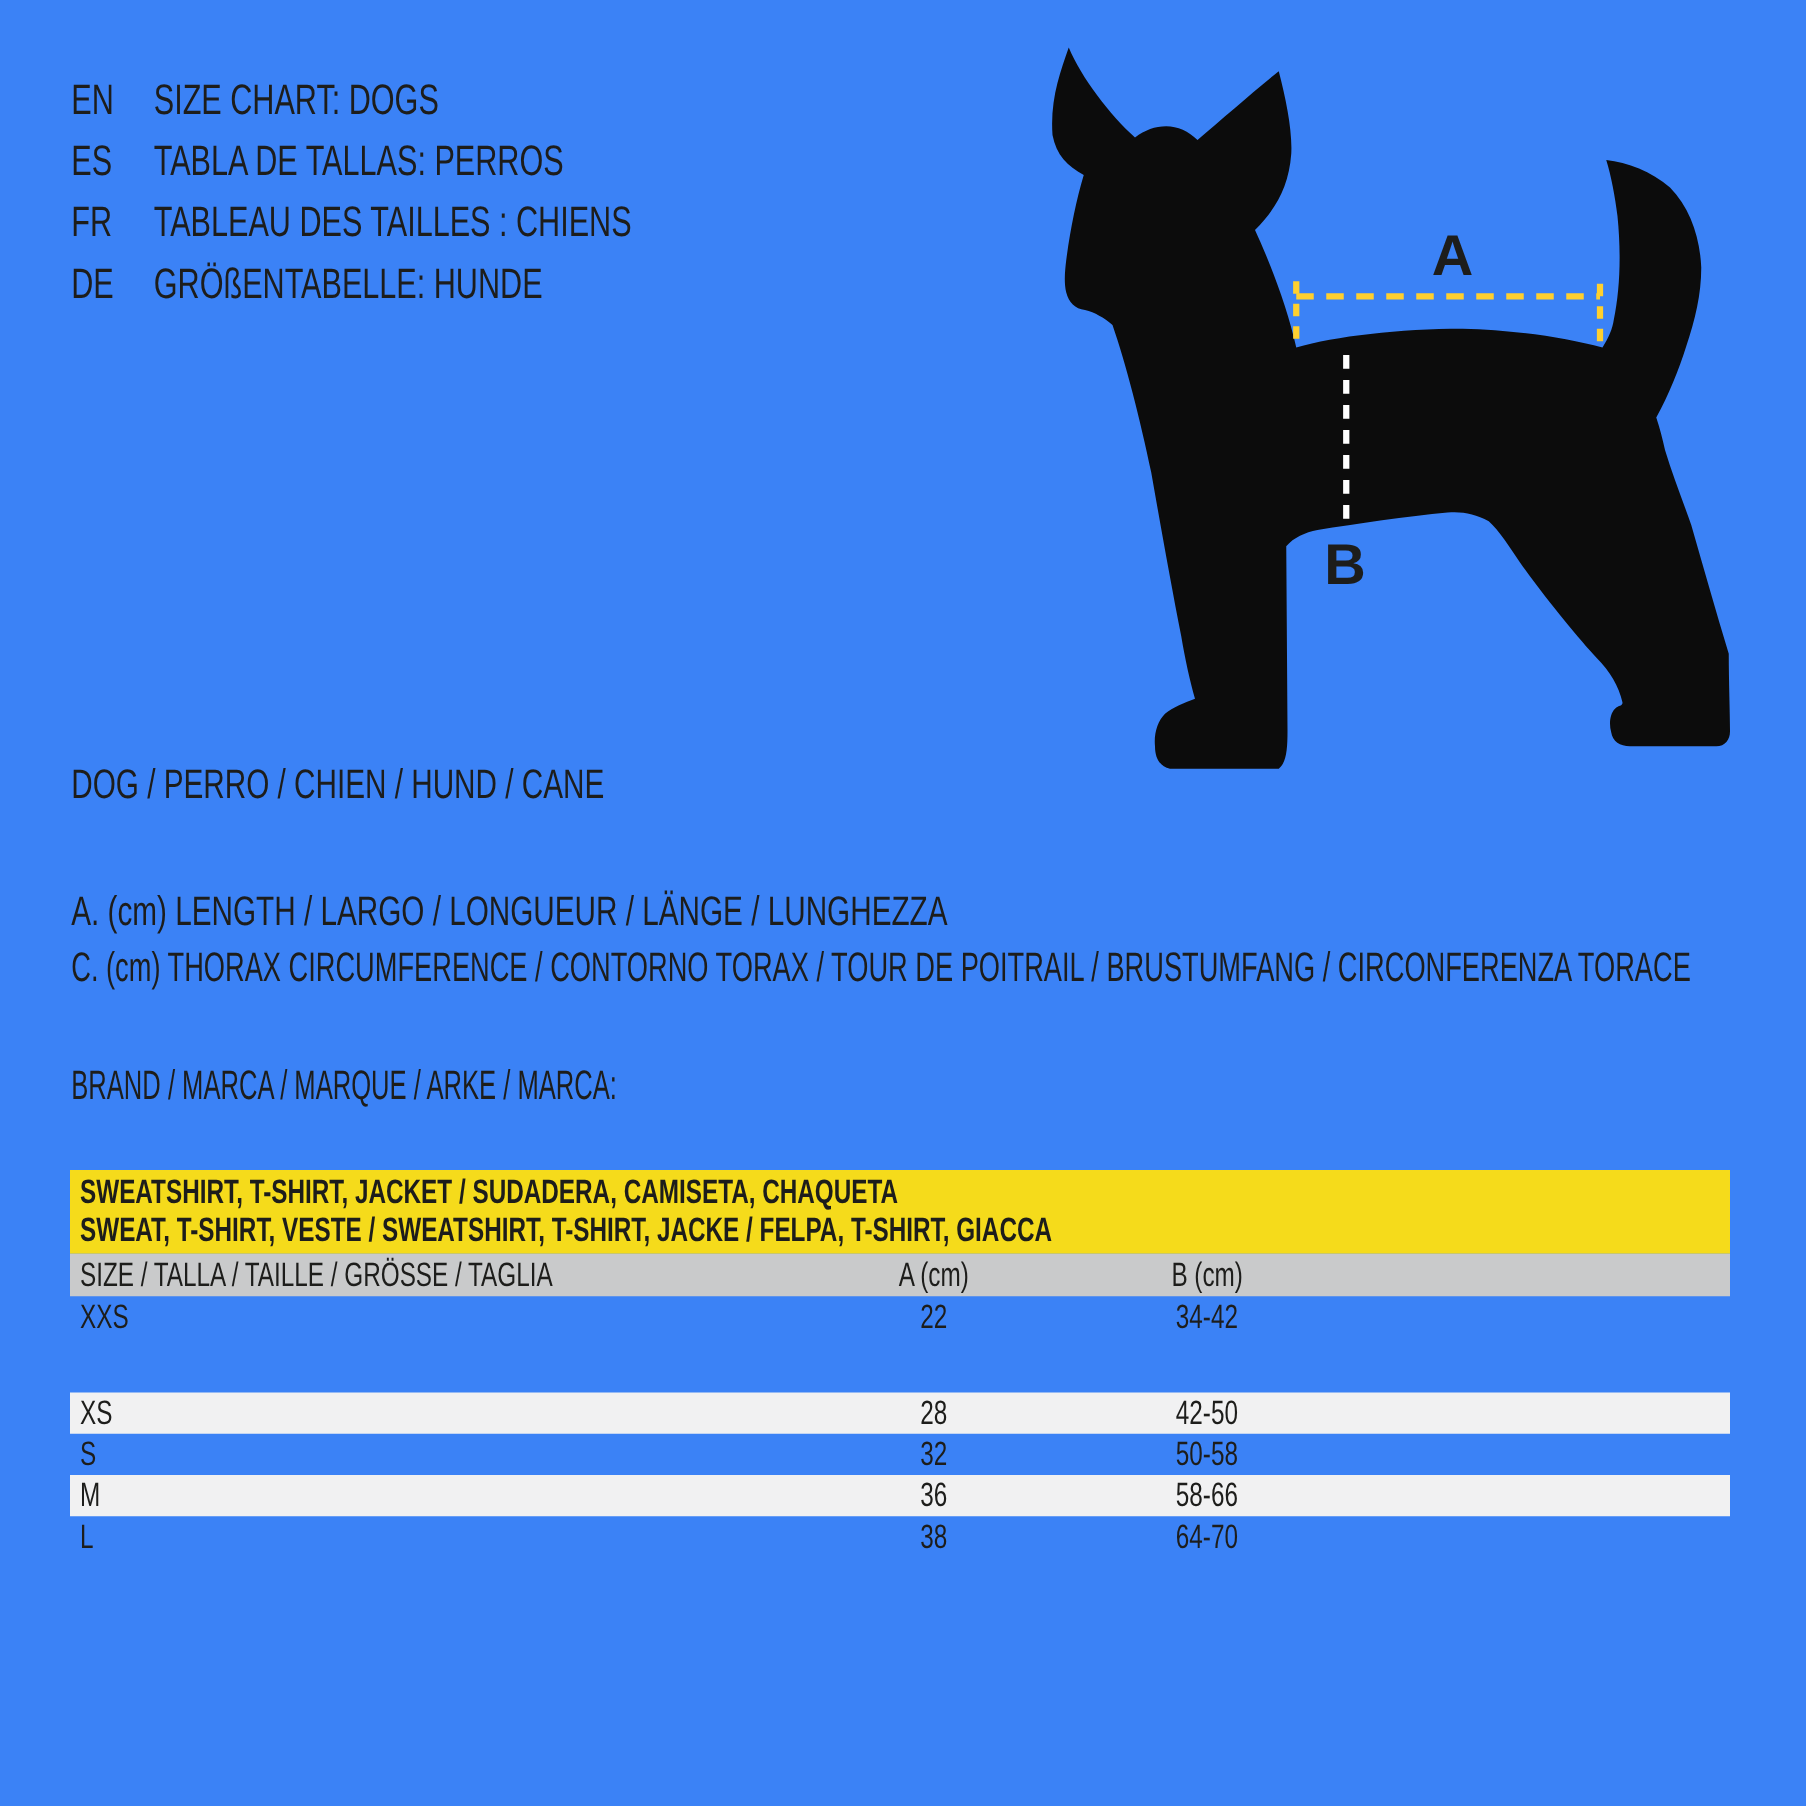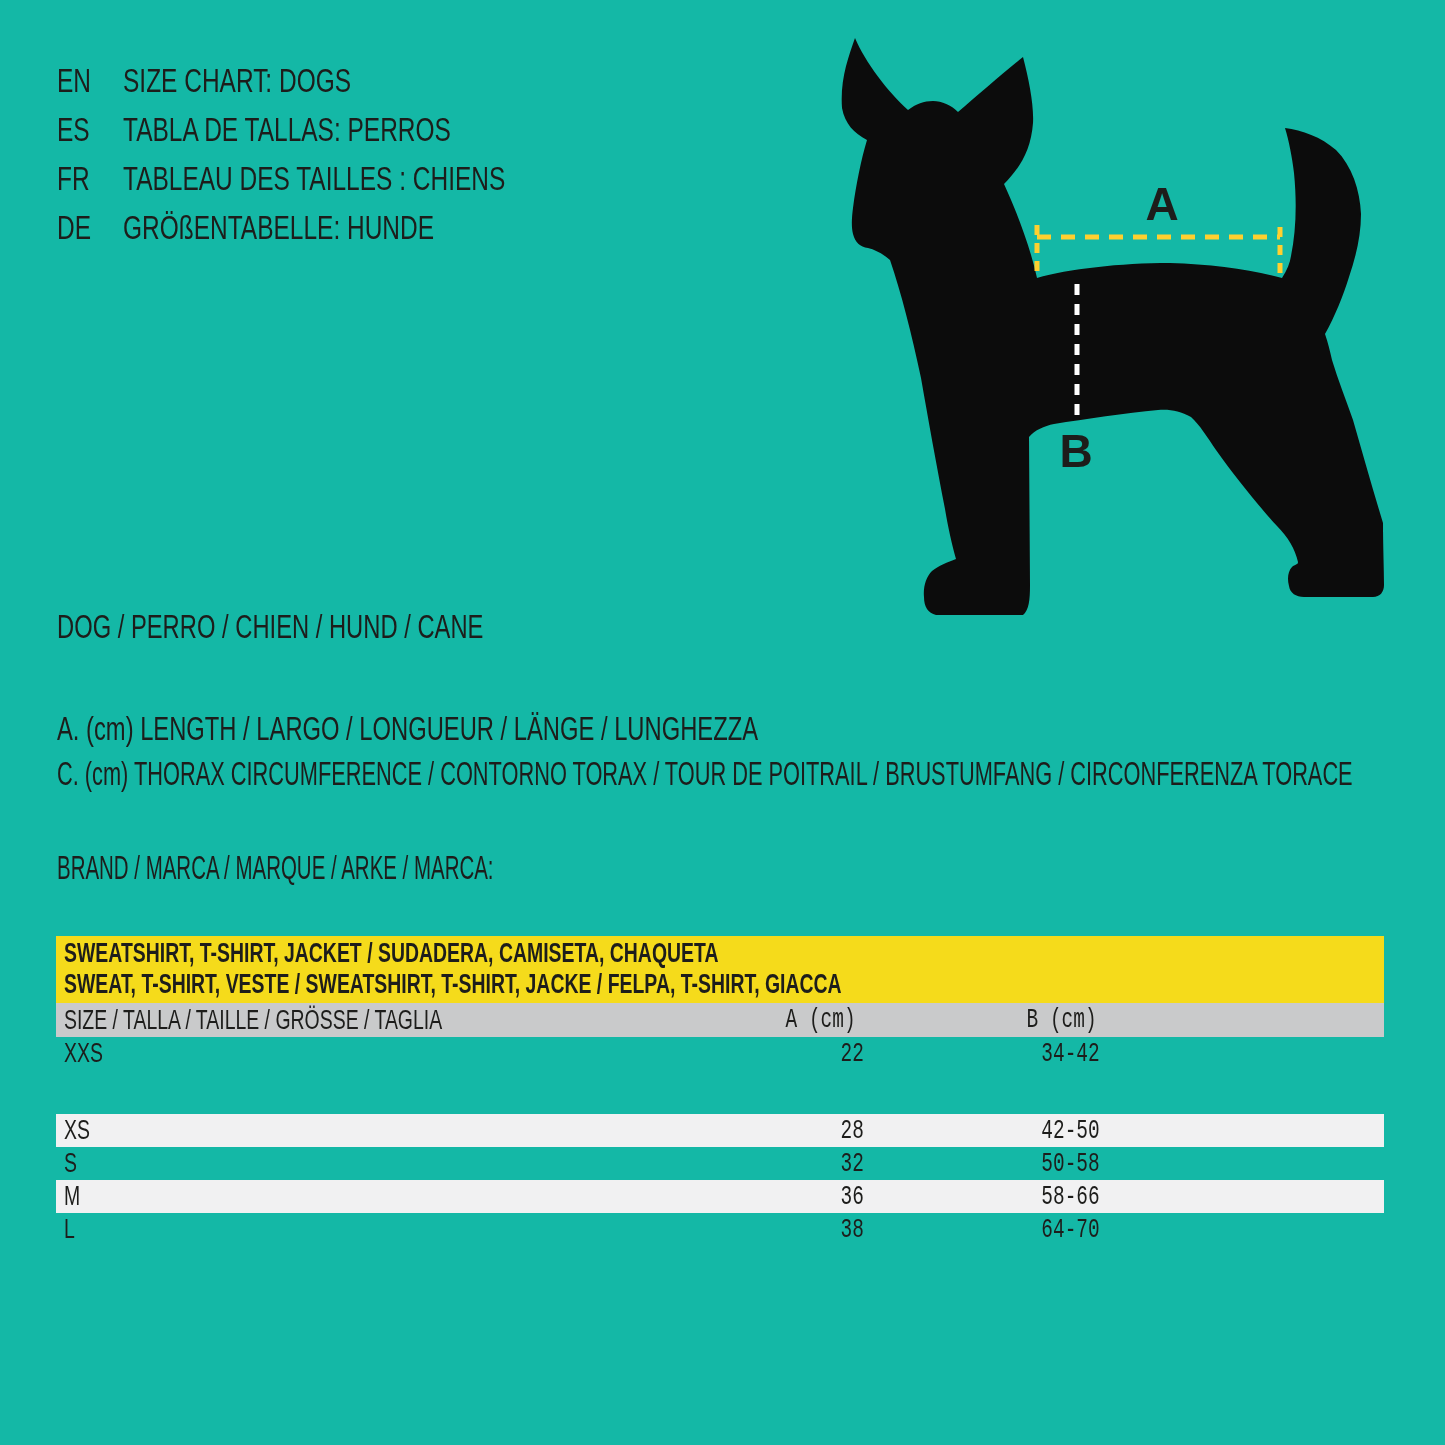--- a/index.html
+++ b/index.html
@@ -1,18 +1,18 @@
 <!DOCTYPE html>
 <html><head>
 <meta charset="utf-8">
 <style>
   html,body { margin:0; padding:0; background:#ffffff; }
   .page {
     position:relative; width:1445px; height:1445px;
-    background:#14b8a6; overflow:hidden;
+    background:#3b82f6; overflow:hidden;
     font-family:"Liberation Sans", sans-serif;
     color:#1d1d1b;
   }
   
   .cond  { display:inline-block; transform:scaleX(0.72); transform-origin:0 50%; white-space:nowrap; }
   .cond66{ transform:scaleX(0.66); }
   .cond62{ transform:scaleX(0.62); }
   .condc { transform-origin:50% 50%; }
 
   
@@ -27,25 +27,25 @@
 
   .measures { position:absolute; left:57px; top:706px; }
   .m-line { height:45px; display:flex; align-items:center; font-size:33px; }
 
   .brand { position:absolute; left:57px; top:848px; height:40px; display:flex; align-items:center; font-size:33px; }
 
   
   .size-table { position:absolute; left:56px; top:936px; width:1328px; }
   .banner { padding:2px 0 3px 8px; }
   .banner-line { height:31px; display:flex; align-items:center; font-size:27px; font-weight:bold; }
-  .tgrid { display:grid; grid-template-columns:44% 16% 17% 23%; align-items:center; font-size:27px;gap:16px; }
+  .tgrid { display:grid; grid-template-columns:44% 16% 17% 23%; align-items:center; font-size:27px; }
   .thead { height:34px; }
   .trow  { height:33px; }
   .cell-label { padding-left:8px; }
-  .cell-num { text-align:right;font-family:Liberation Mono, monospace; }
+  .cell-num { text-align:center; }
 </style>
 </head>
 <body>
 
 <div class="page">
 
   <div class="langs">
     <div class="lang-row">
       <span class="cond">EN</span>
       <span class="cond">SIZE CHART: DOGS</span>

